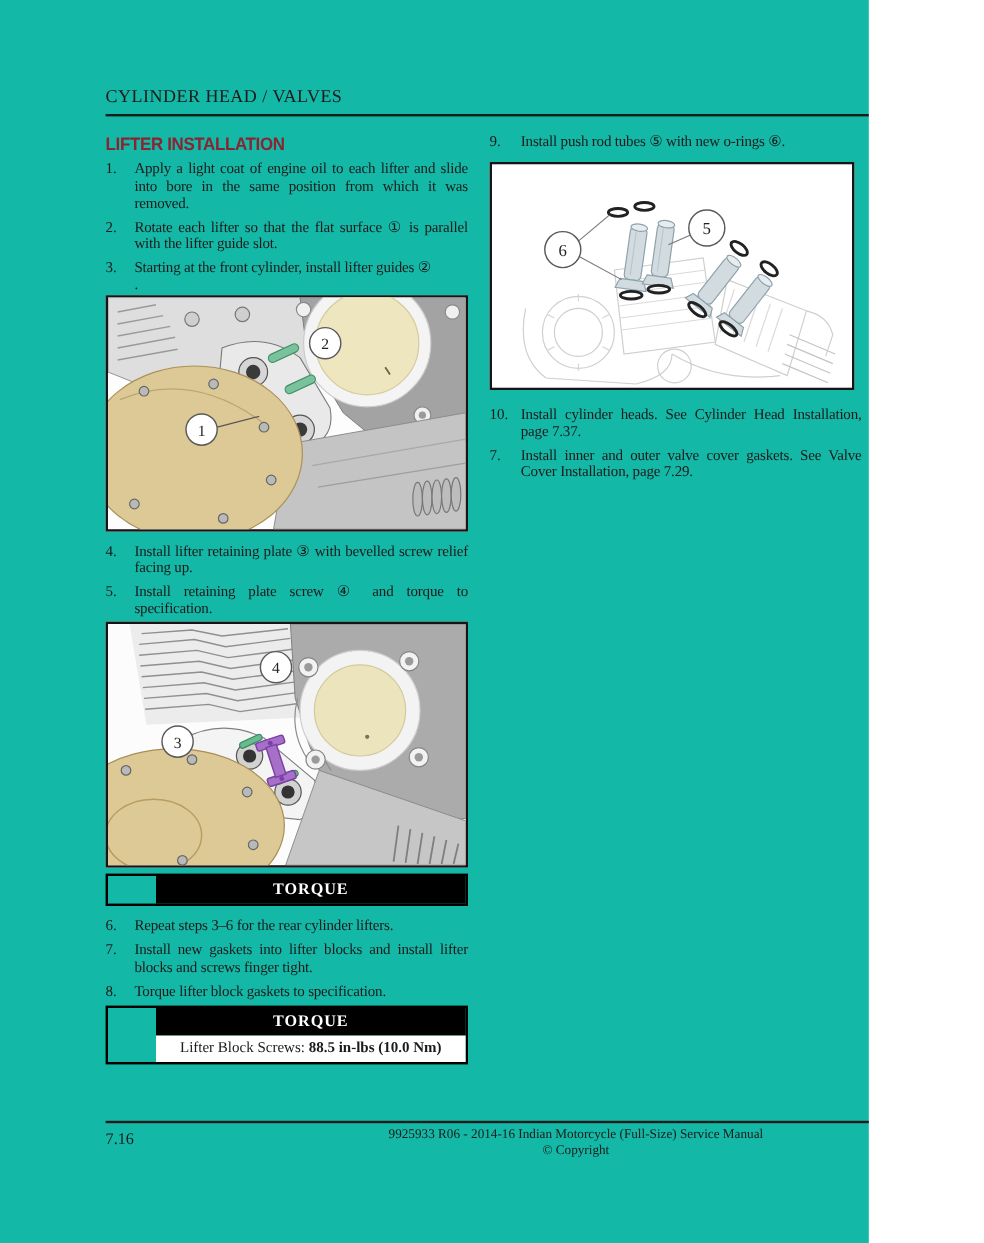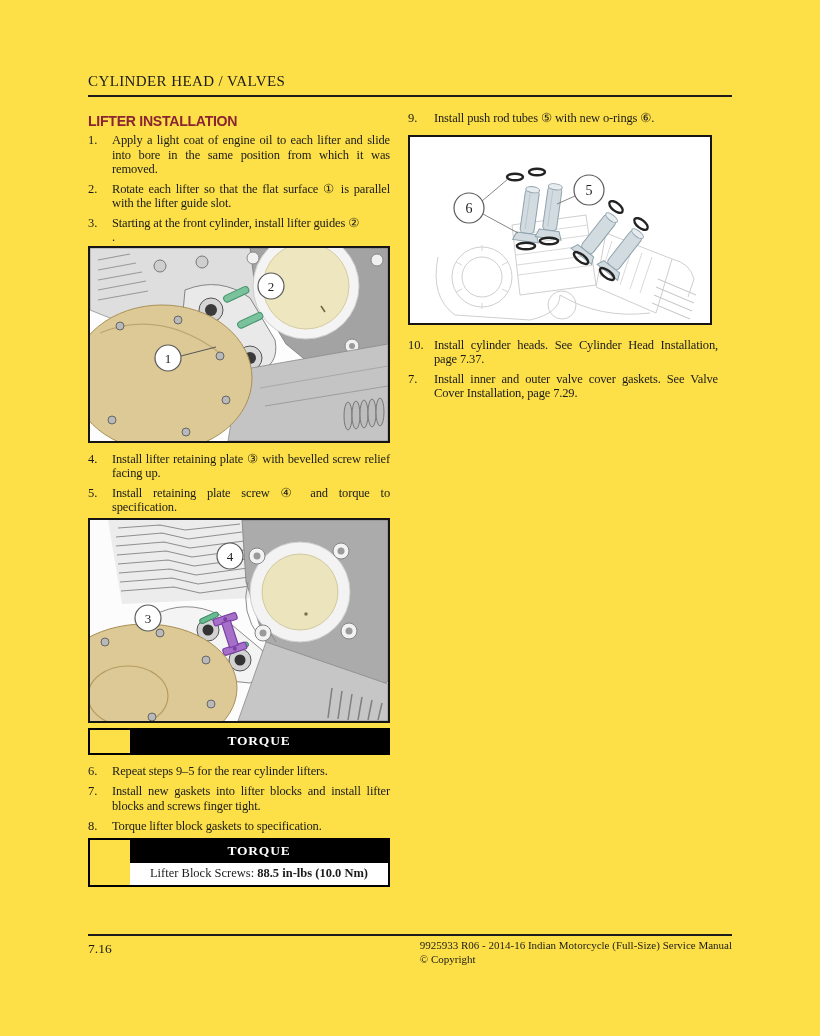--- a/index.html
+++ b/index.html
@@ -1,25 +1,25 @@
 <!DOCTYPE html>
 <html><head>
 <meta charset="utf-8">
 <style>
   html,body{margin:0;padding:0;background:#ffffff;}
-  .page{position:relative;width:820px;height:1036px;background:#fde047;
+  .page{position:relative;width:724px;height:1036px;background:#14b8a6;
         font-family:"Liberation Serif", serif;color:#1b1b1b;overflow:hidden;}
 
   
   .header-title{position:absolute;left:88px;top:73px;font-size:15px;letter-spacing:.4px;}
   .rule{position:absolute;left:88px;width:644px;height:2px;background:#1c1c1c;}
   .header-rule{top:95px;}
   .footer-rule{top:934px;}
   .page-num{position:absolute;left:88px;top:941px;font-size:13.5px;}
-  .footer-right{position:absolute;right:88px;top:938px;text-align:left;font-size:11px;line-height:14px;}
+  .footer-right{position:absolute;right:88px;top:938px;text-align:center;font-size:11px;line-height:14px;}
 
   
   .col-left{position:absolute;left:88px;top:112px;width:302px;}
   .col-right{position:absolute;left:408px;top:111px;width:312px;}
 
   .section-title{font-family:"Liberation Sans", sans-serif;font-weight:bold;
                  font-size:15px;letter-spacing:-.3px;color:#8a2432;
                  transform:scaleX(.94);transform-origin:left;margin:0 0 4px 0;}
 
   .step{display:flex;margin-bottom:5px;}
@@ -251,21 +251,21 @@
         </g>
       </svg>
     </div>
 
     <div class="torque-box">
       <div class="torque-head">TORQUE</div>
     </div>
 
     <div class="step step-tight">
       <span class="step-num">6.</span>
-      <span class="step-text">Repeat steps 9–5 for the rear cylinder lifters.</span>
+      <span class="step-text">Repeat steps 3–6 for the rear cylinder lifters.</span>
     </div>
     <div class="step step-tight">
       <span class="step-num">7.</span>
       <span class="step-text">Install new gaskets into lifter blocks and install lifter blocks and screws finger tight.</span>
     </div>
     <div class="step mb-last">
       <span class="step-num">8.</span>
       <span class="step-text">Torque lifter block gaskets to specification.</span>
     </div>
 

